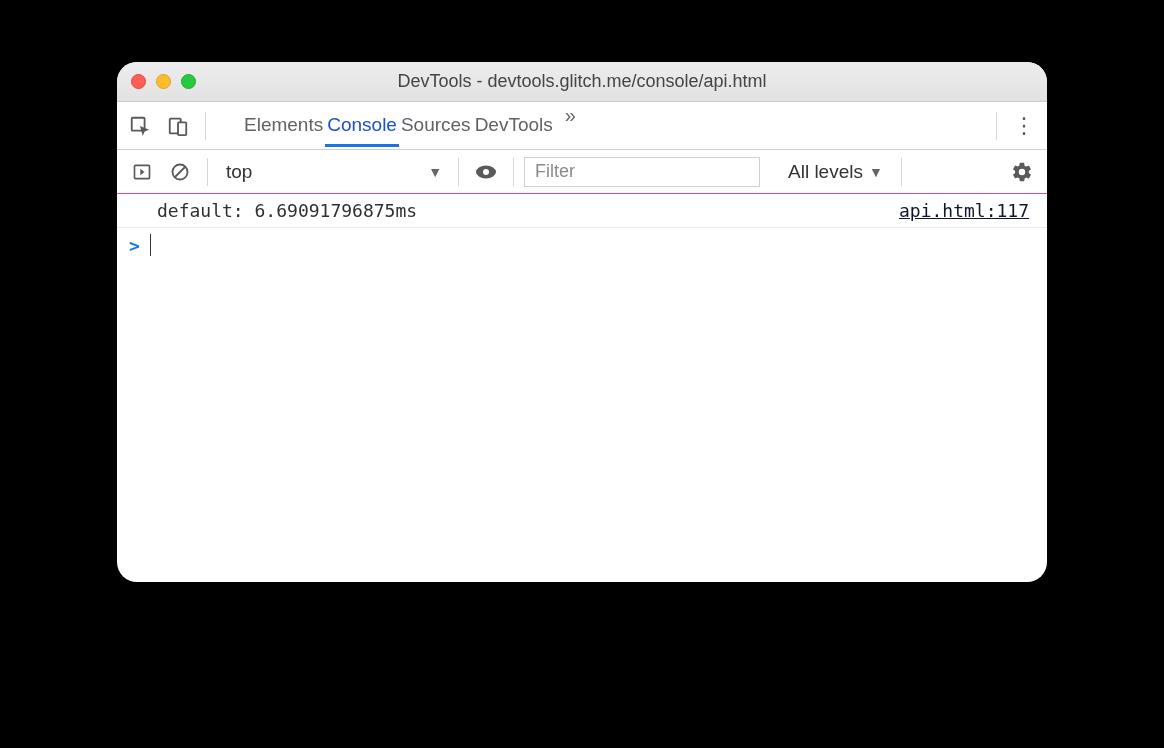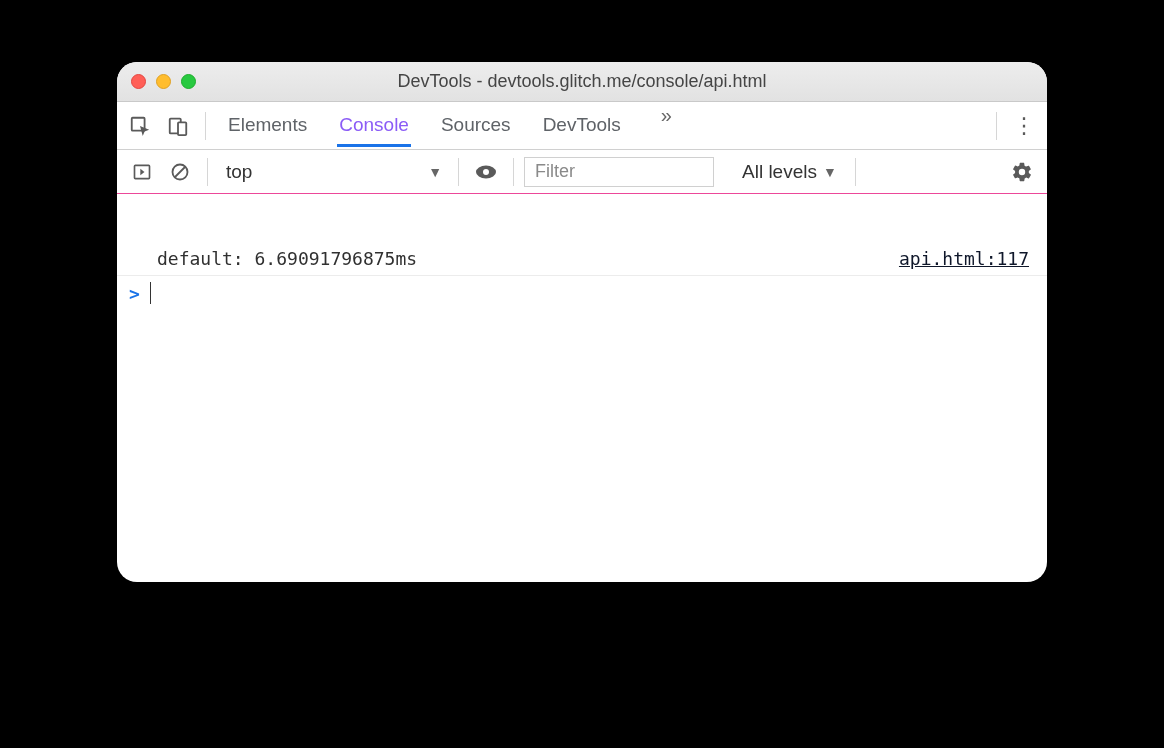--- a/index.html
+++ b/index.html
@@ -70,32 +70,31 @@
       cursor: pointer;
     }
     .vsep {
       width: 1px;
       height: 28px;
       background: #d6d6d6;
       margin: 0 6px;
     }
     .tabs {
       display: flex;
-      gap: 28px;
-      margin-left: 10px;
+      margin-left: 26px;
       flex: 1;
     }
     .tab {
       font-size: 19px;
       color: #5f6368;
       padding: 10px 2px 8px 2px;
       cursor: pointer;
     }
     .tab.active {
-      color: #8b5cf6;
+      color: #1d4ed8;
       border-bottom: 3px solid #1a73e8;
     }
     .more-chevron {
       font-size: 20px;
       color: #666;
       cursor: pointer;
       padding: 0 10px;
     }
     .kebab {
       width: 34px;
@@ -127,21 +126,21 @@
     }
     .dropdown-caret {
       color: #666;
       font-size: 14px;
     }
     .filter-input {
       border: 1px solid #d0d0d0;
       height: 30px;
       font-size: 18px;
       padding: 0 10px;
-      width: 190px;
+      width: 236px;
       color: #888;
       background: #fff;
     }
     .filter-input::placeholder { color: #8a8a8a; }
     .levels {
       font-size: 19px;
       color: #333;
       display: flex;
       align-items: center;
       gap: 6px;
@@ -159,21 +158,20 @@
       flex: 1;
       font-family: Menlo, Consolas, monospace;
       font-size: 18px;
       color: #303030;
     }
     .log-row {
       display: flex;
       justify-content: space-between;
       padding: 6px 18px 6px 40px;
       border-bottom: 1px solid #ececec;
-      margin-top: 48px;
     }
     .log-link {
       color: #0f172a;
       text-decoration: underline;
       cursor: pointer;
     }
     .prompt-row {
       display: flex;
       align-items: center;
       padding: 6px 18px 6px 12px;

